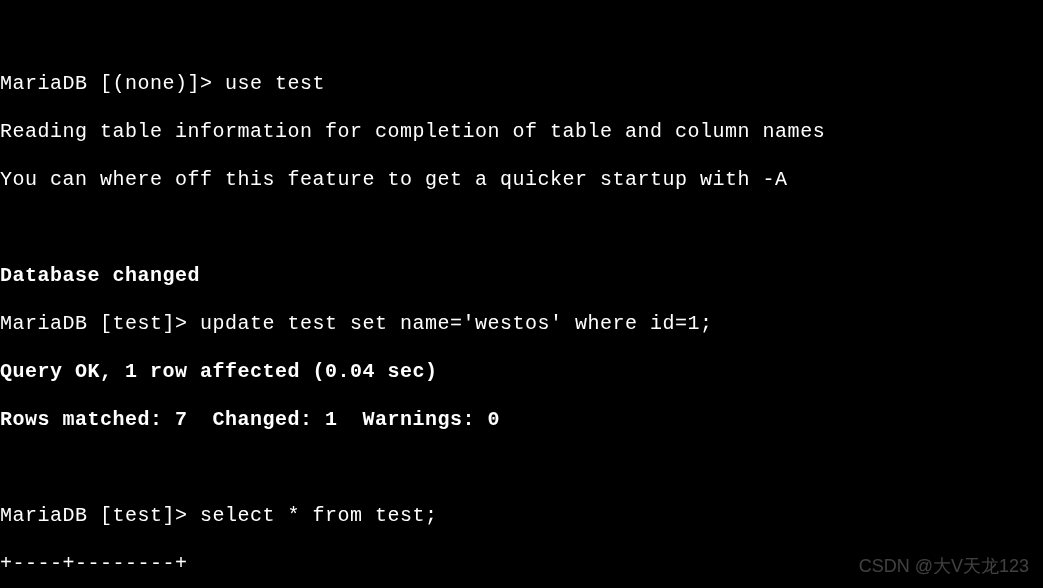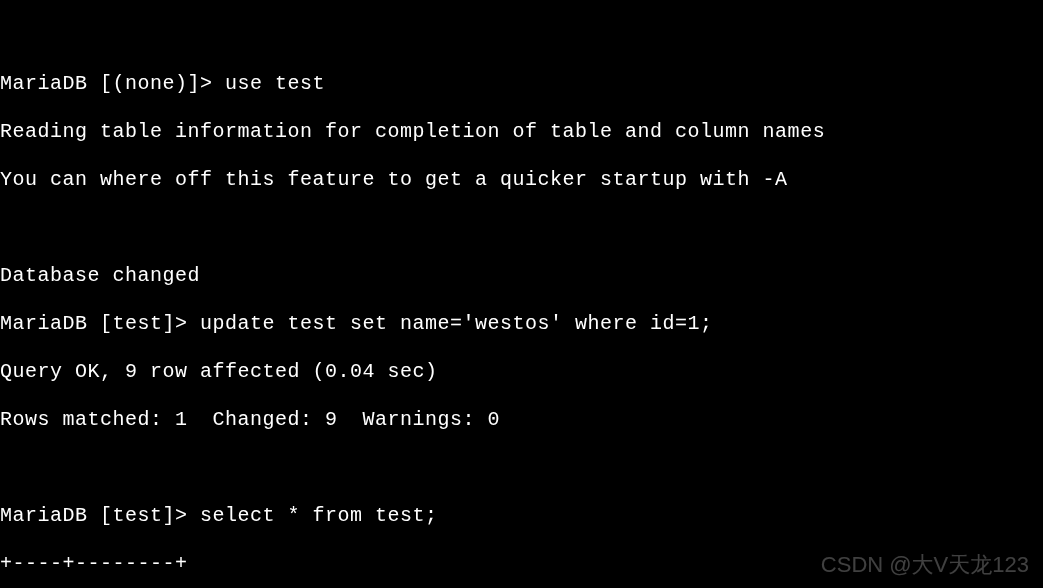--- a/index.html
+++ b/index.html
@@ -11,28 +11,28 @@
       margin: 0;
       padding: 0;
       width: 1043px;
       height: 588px;
       overflow: hidden;
       position: relative;
       white-space: pre;
       letter-spacing: 0.5px;
     }
     .bold {
-      font-weight: normal;
+      font-weight: bold;
     }
     .watermark {
       position: absolute;
       bottom: 10px;
       right: 14px;
       color: rgba(255, 255, 255, 0.25);
-      font-size: 22px;
+      font-size: 18px;
       font-family: sans-serif;
       white-space: nowrap;
       letter-spacing: 0;
     }
   </style>
 </head>
 <body>
 
 
 <span>MariaDB [(none)]&gt; use test
@@ -40,23 +40,23 @@
 <span>Reading table information for completion of table and column names
 </span>
 <span>You can where off this feature to get a quicker startup with -A
 </span>
 <span>
 </span>
 <span class="bold">Database changed
 </span>
 <span>MariaDB [test]&gt; update test set name='westos' where id=1;
 </span>
-<span class="bold">Query OK, 9 row affected (0.04 sec)
+<span class="bold">Query OK, 1 row affected (0.04 sec)
 </span>
-<span class="bold">Rows matched: 1  Changed: 9  Warnings: 0
+<span class="bold">Rows matched: 7  Changed: 1  Warnings: 0
 </span>
 <span>
 </span>
 <span>MariaDB [test]&gt; select * from test;
 </span>
 <span>+----+--------+
 </span>
 
 
 

